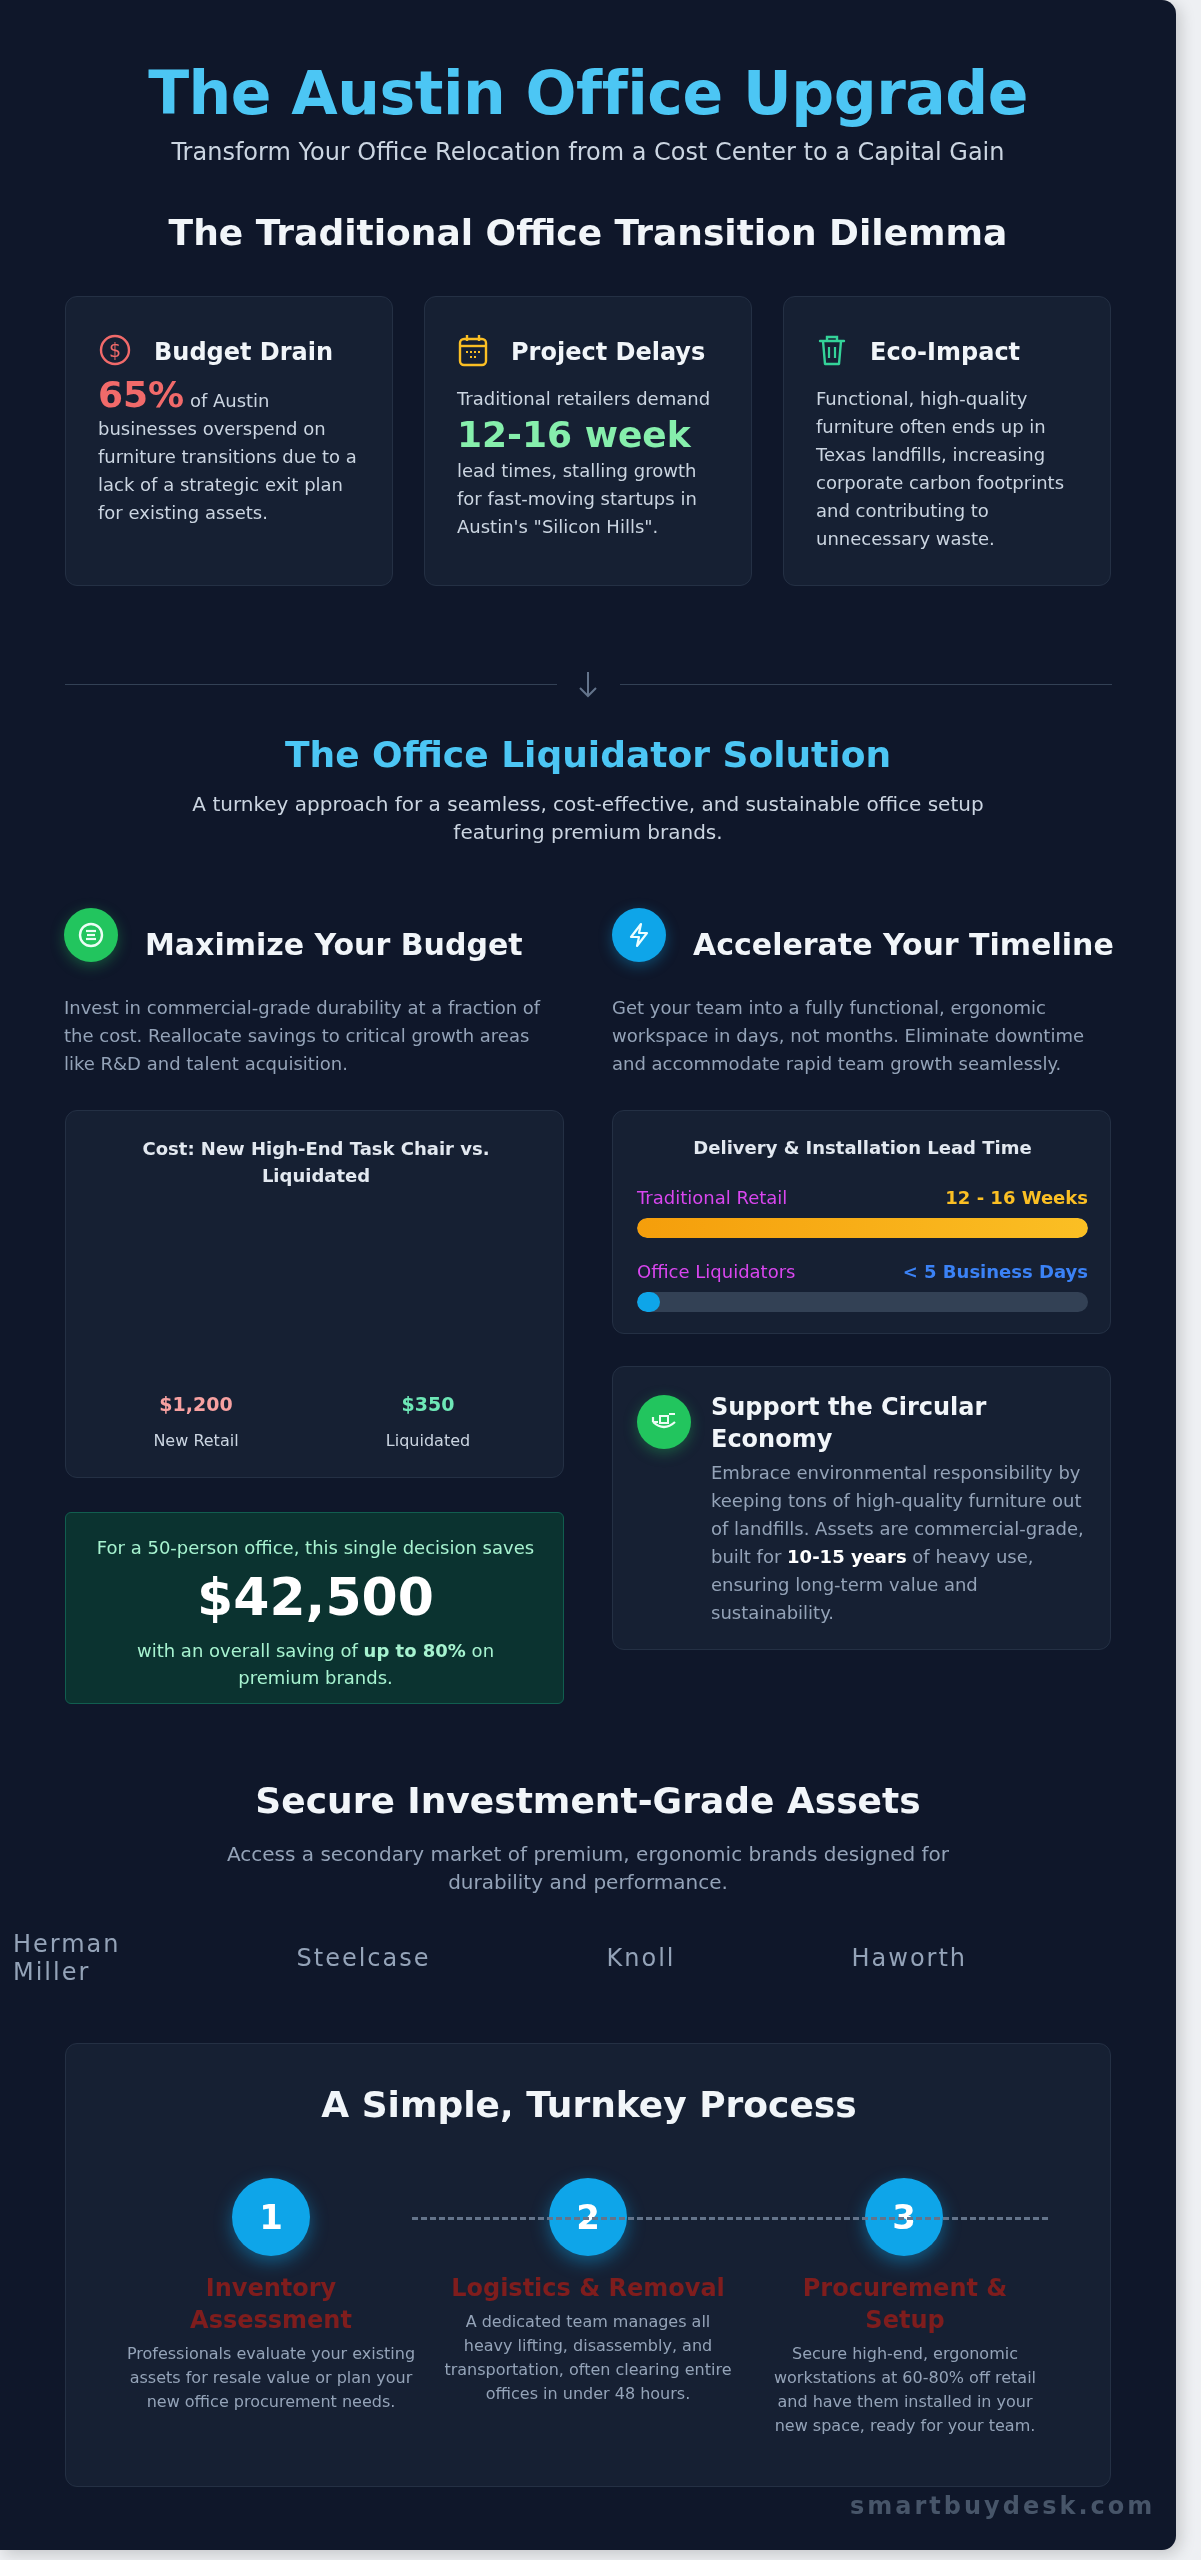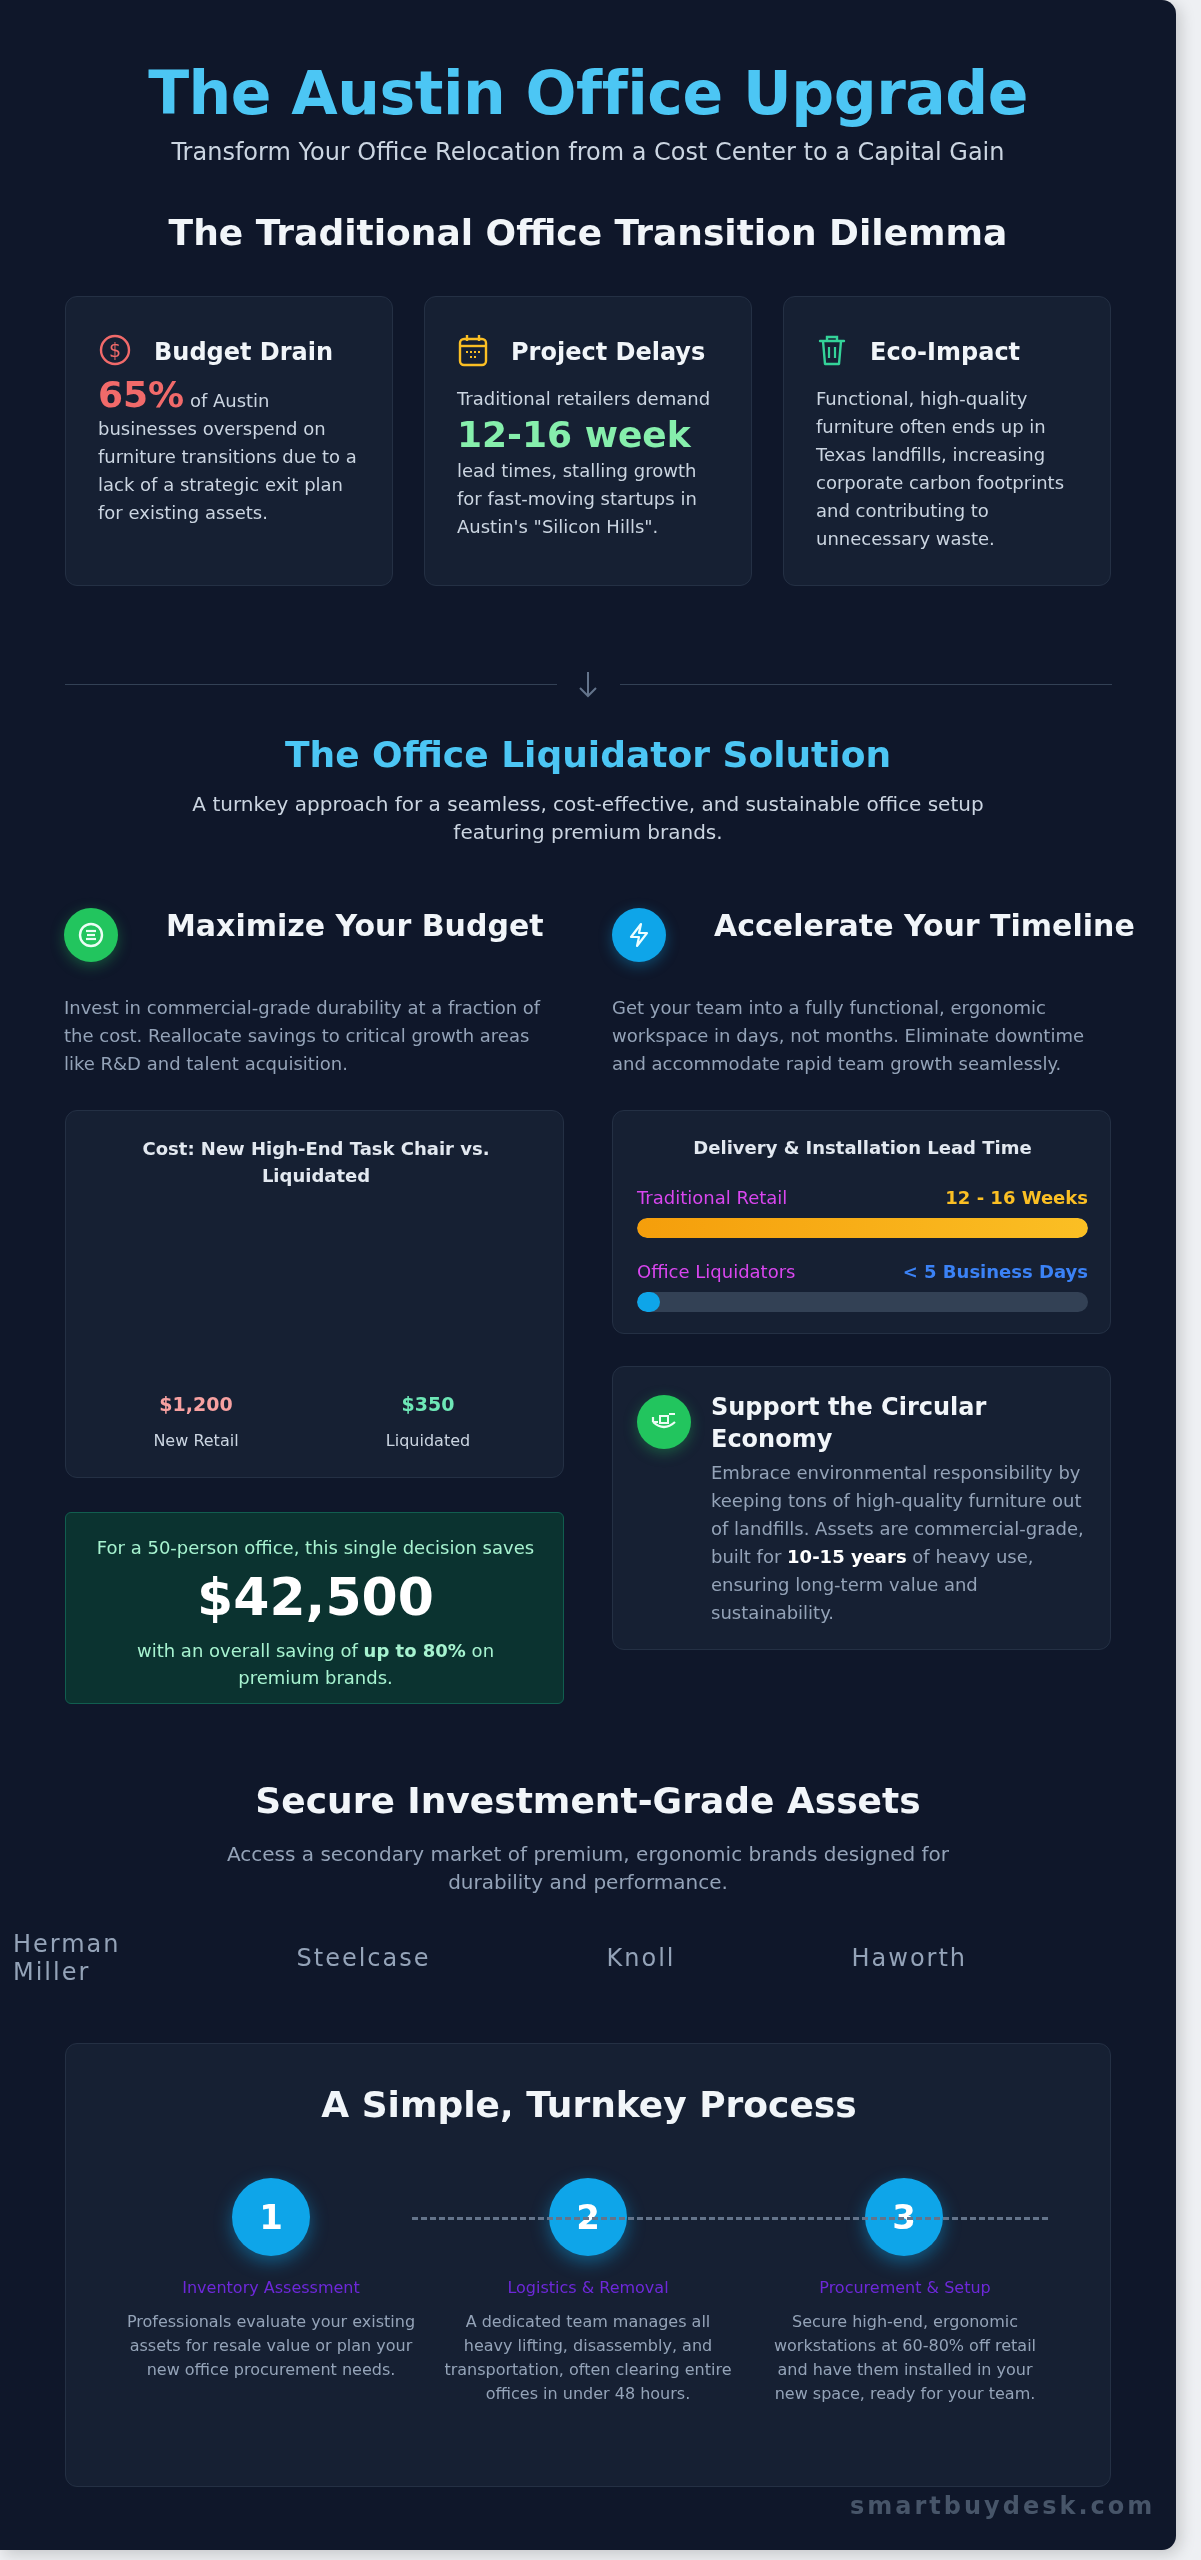--- a/index.html
+++ b/index.html
@@ -32,21 +32,21 @@
   .dcard-body { position: absolute; left: 32px; right: 28px; top: 88px; font-size: 18px; line-height: 28px; color: #cbd5e1; }
   .big-red { font-size: 36px; font-weight: bold; color: #f16a6a; }
   .big-yellow { font-size: 36px; font-weight: bold; color: #86efac; display: block; line-height: 44px; }
 
   .divider-line { height: 1px; background: #334155; top: 684px; }
   .arrow { left: 574px; top: 670px; width: 28px; height: 30px; }
 
   .sol-title { left: 0; width: 1176px; top: 734px; font-size: 36px; font-weight: bold; color: #4cc6f4; }
   .sol-sub { left: 150px; width: 876px; top: 790px; font-size: 20px; line-height: 28px; color: #cbd5e1; }
 
-  .feat-head { display: flex; align-items: flex-start; gap: 48px; }
+  .feat-head { display: flex; align-items: flex-end; gap: 27px; }
   .feat-icon { width: 54px; height: 54px; border-radius: 50%; display: flex; align-items: center; justify-content: center; }
   .feat-title { font-size: 30px; font-weight: bold; color: #f1f5f9; }
   .feat-text { font-size: 18px; line-height: 28px; color: #94a3b8; }
 
   .chart-title { font-size: 18px; font-weight: bold; color: #e2e8f0; line-height: 27px; }
   .bar-val { font-size: 19px; font-weight: bold; }
   .bar-lbl { font-size: 16px; color: #cbd5e1; }
 
   .savings {
     position: absolute; background: #0b3330; border: 1px solid #115e4f; border-radius: 6px;
@@ -74,21 +74,21 @@
   .brand-sep { width: 1px; height: 32px; background: #334155; }
 
   .proc-title { font-size: 36px; font-weight: bold; color: #f1f5f9; }
   .step-circle {
     position: absolute; width: 78px; height: 78px; border-radius: 50%;
     background: #0ea5e9; color: #fff; font-size: 34px; font-weight: bold;
     display: flex; align-items: center; justify-content: center;
     box-shadow: 0 6px 18px rgba(14,165,233,0.45);
   }
   .dash { position: absolute; top: 2217px; left: 412px; width: 636px; border-top: 3px dashed #64748b; z-index: 3; }
-  .step-title { font-size: 16px; font-weight: normal; color: #6d28d9; line-height: 32px; }
+  .step-title { font-size: 24px; font-weight: bold; color: #7f1d1d; line-height: 32px; }
   .step-text { font-size: 16px; color: #94a3b8; line-height: 24px; margin-top: 6px; }
 
   .footer { right: 34px; top: 2492px; font-size: 24px; font-weight: bold; color: #475569; letter-spacing: 3px; }
 </style>
 </head>
 <body>
 
 <div class="frame"></div>
 
 <div class="abs center main-title">The Austin Office Upgrade</div>

